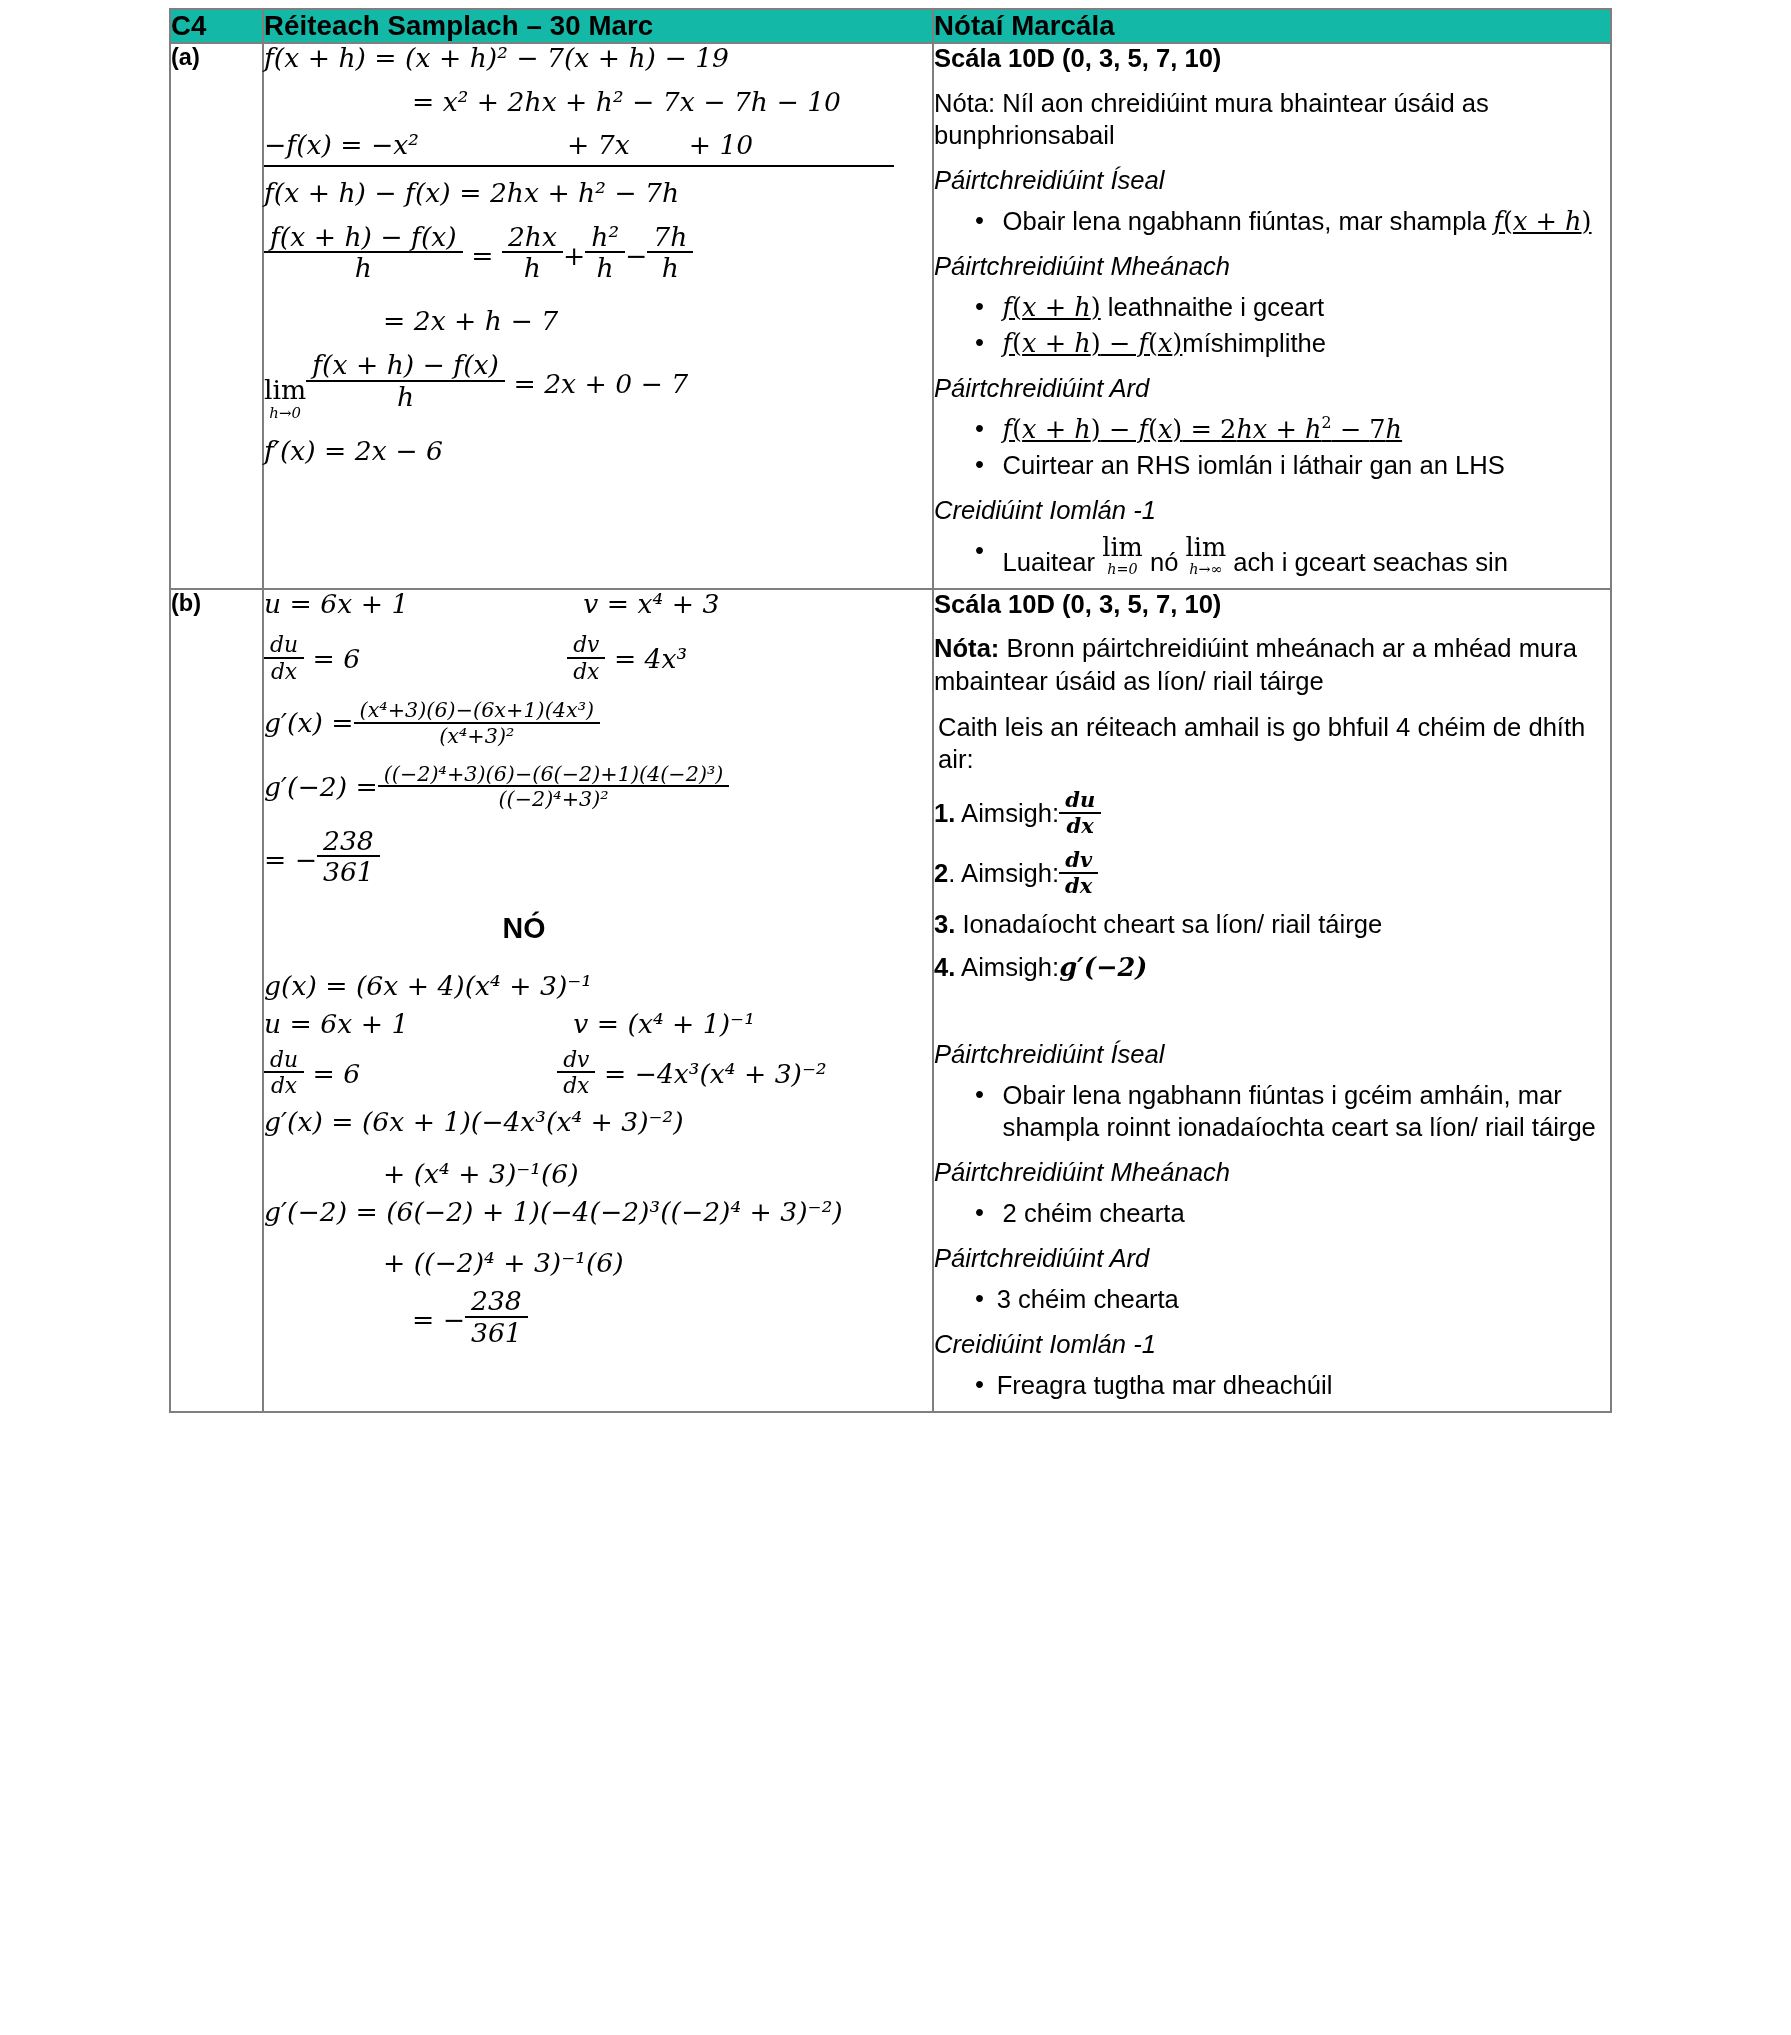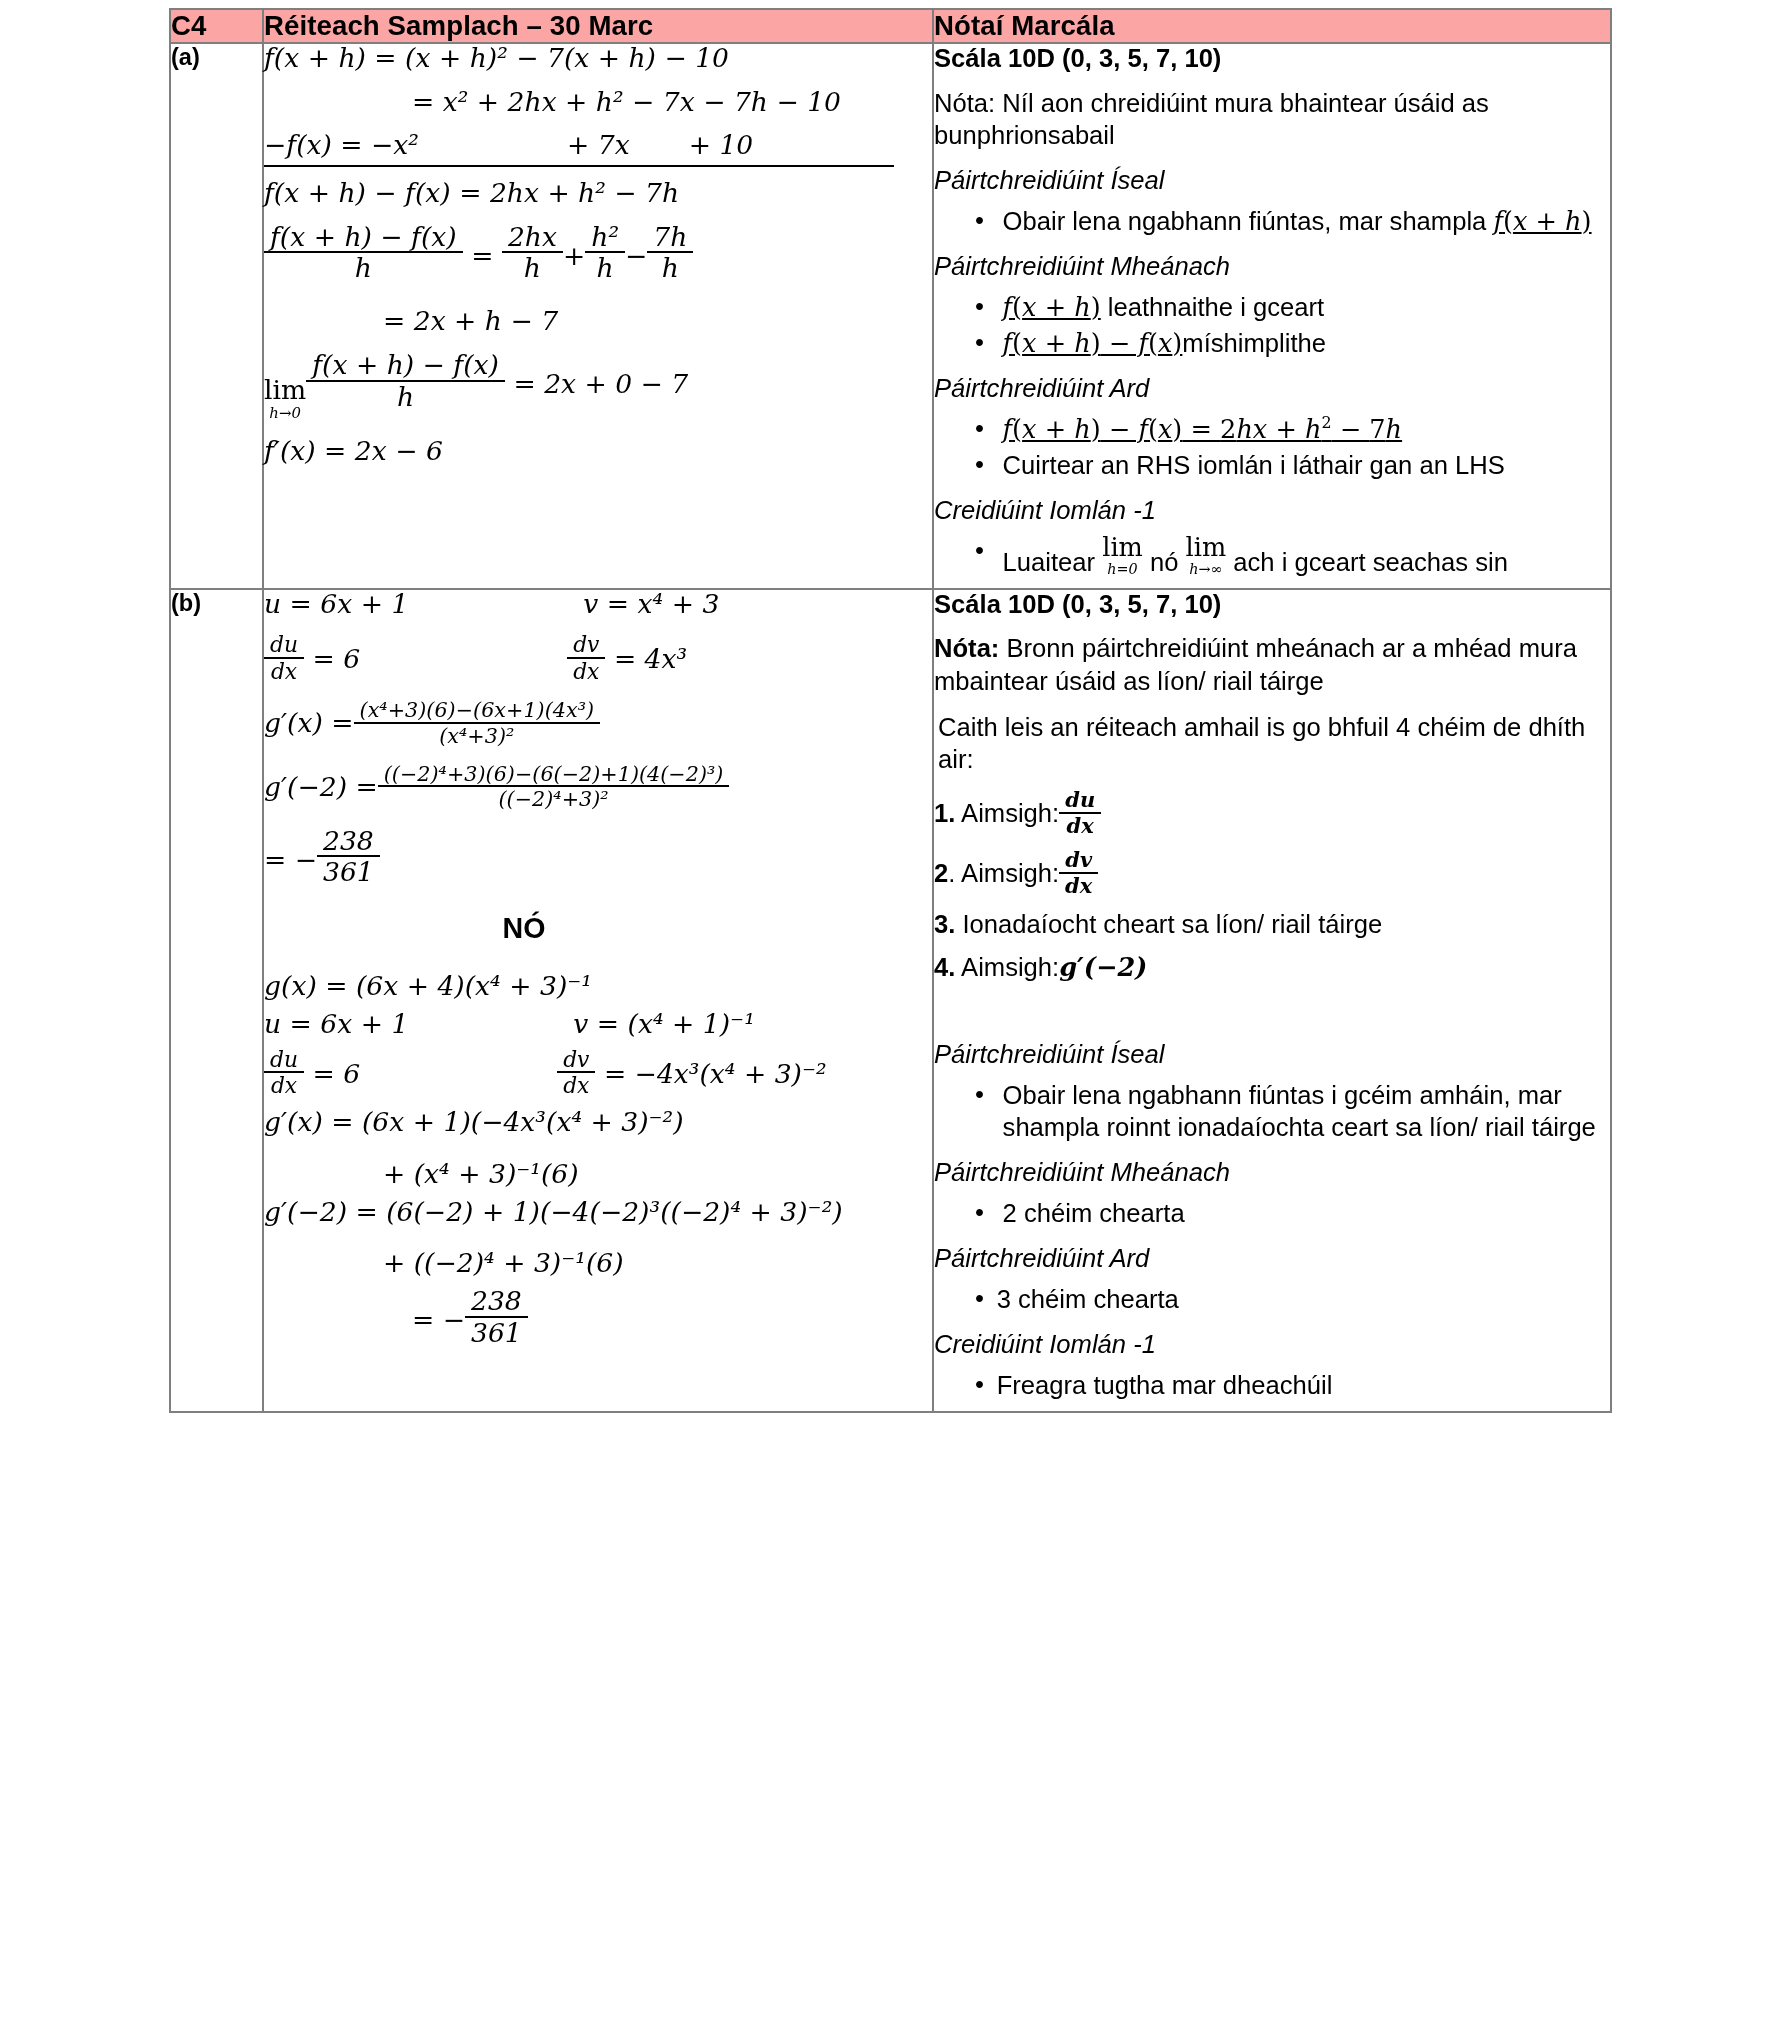--- a/index.html
+++ b/index.html
@@ -28,21 +28,21 @@
   table.marking td, table.marking th {
     border: 2px solid #7f7f7f;
     vertical-align: top;
     padding: 0;
   }
   col.c-code { width: 93px; }
   col.c-sol  { width: 670px; }
   col.c-note { width: 678px; }
 
   thead td {
-    background: #fca5a5;
+    background: #14b8a6;
     padding: 9.9px 13.8px 11.8px 13.8px;
   }
   .hdr-text {
     font-size: 27.6px;
     font-weight: bold;
     letter-spacing: 0.1px;
   }
 
   td.codecell {
     padding: 11.8px 0 0 15.8px;
@@ -215,21 +215,21 @@
     <tbody>
 
       <tr>
         <td class="codecell">
           <span>(a)</span>
         </td>
 
         <td class="solcell">
           <div class="math">
 
-            <span class="mline">f(x + h) = (x + h)² − 7(x + h) − 10</span>
+            <span class="mline">f(x + h) = (x + h)² − 7(x + h) − 19</span>
 
             <span class="mline indent2">= x² + 2hx + h² − 7x − 7h − 10</span>
 
             <span class="mline ruleline"><span>−f(x) = −x²</span><span class="sp-l"></span><span>+ 7x</span><span class="sp-m"></span><span>+ 10</span></span>
 
             <span class="mline">f(x + h) − f(x) = 2hx + h² − 7h</span>
 
             <span class="mline"><span class="frac"><span class="num">f(x + h) − f(x)</span><span class="den">h</span></span>&nbsp;=&nbsp;<span class="frac"><span class="num">2hx</span><span class="den">h</span></span>+<span class="frac"><span class="num">h²</span><span class="den">h</span></span>−<span class="frac"><span class="num">7h</span><span class="den">h</span></span></span>
 
             <span class="mline indent3">= 2x + h − 7</span>

